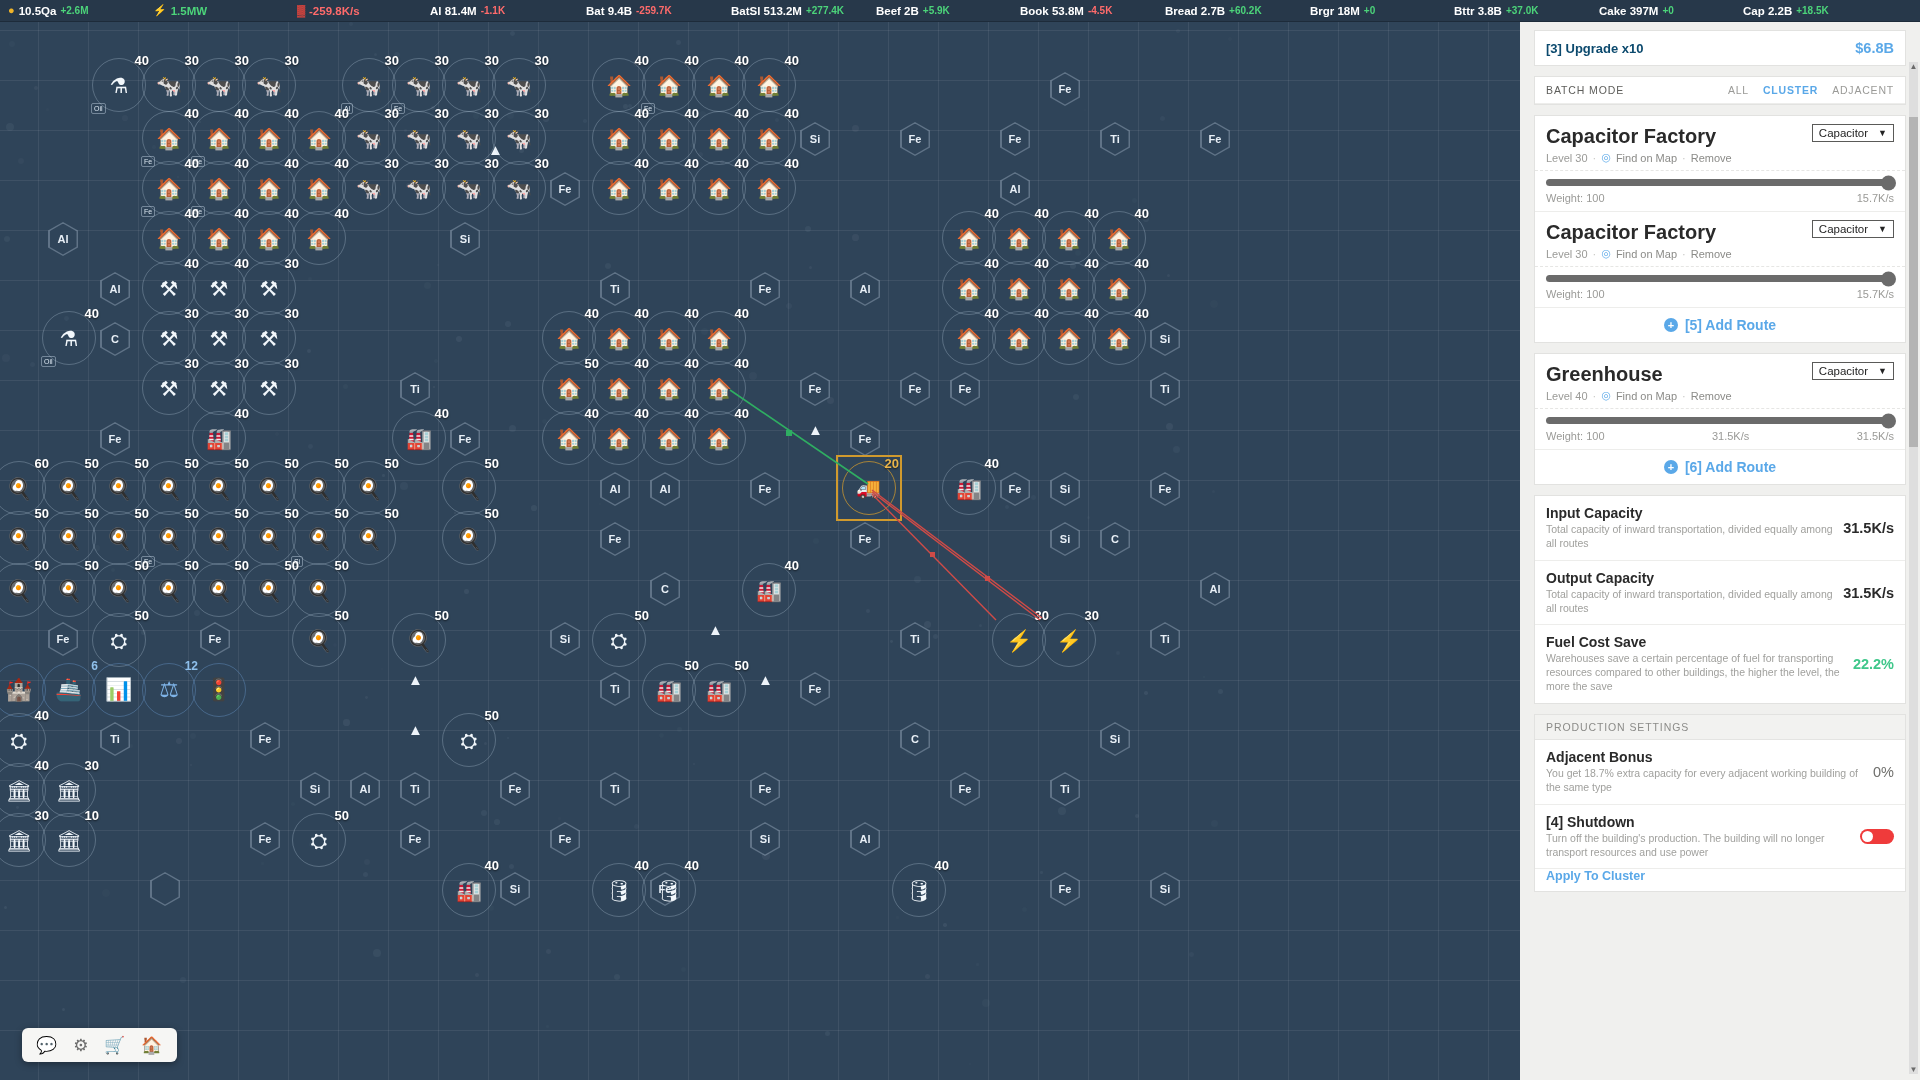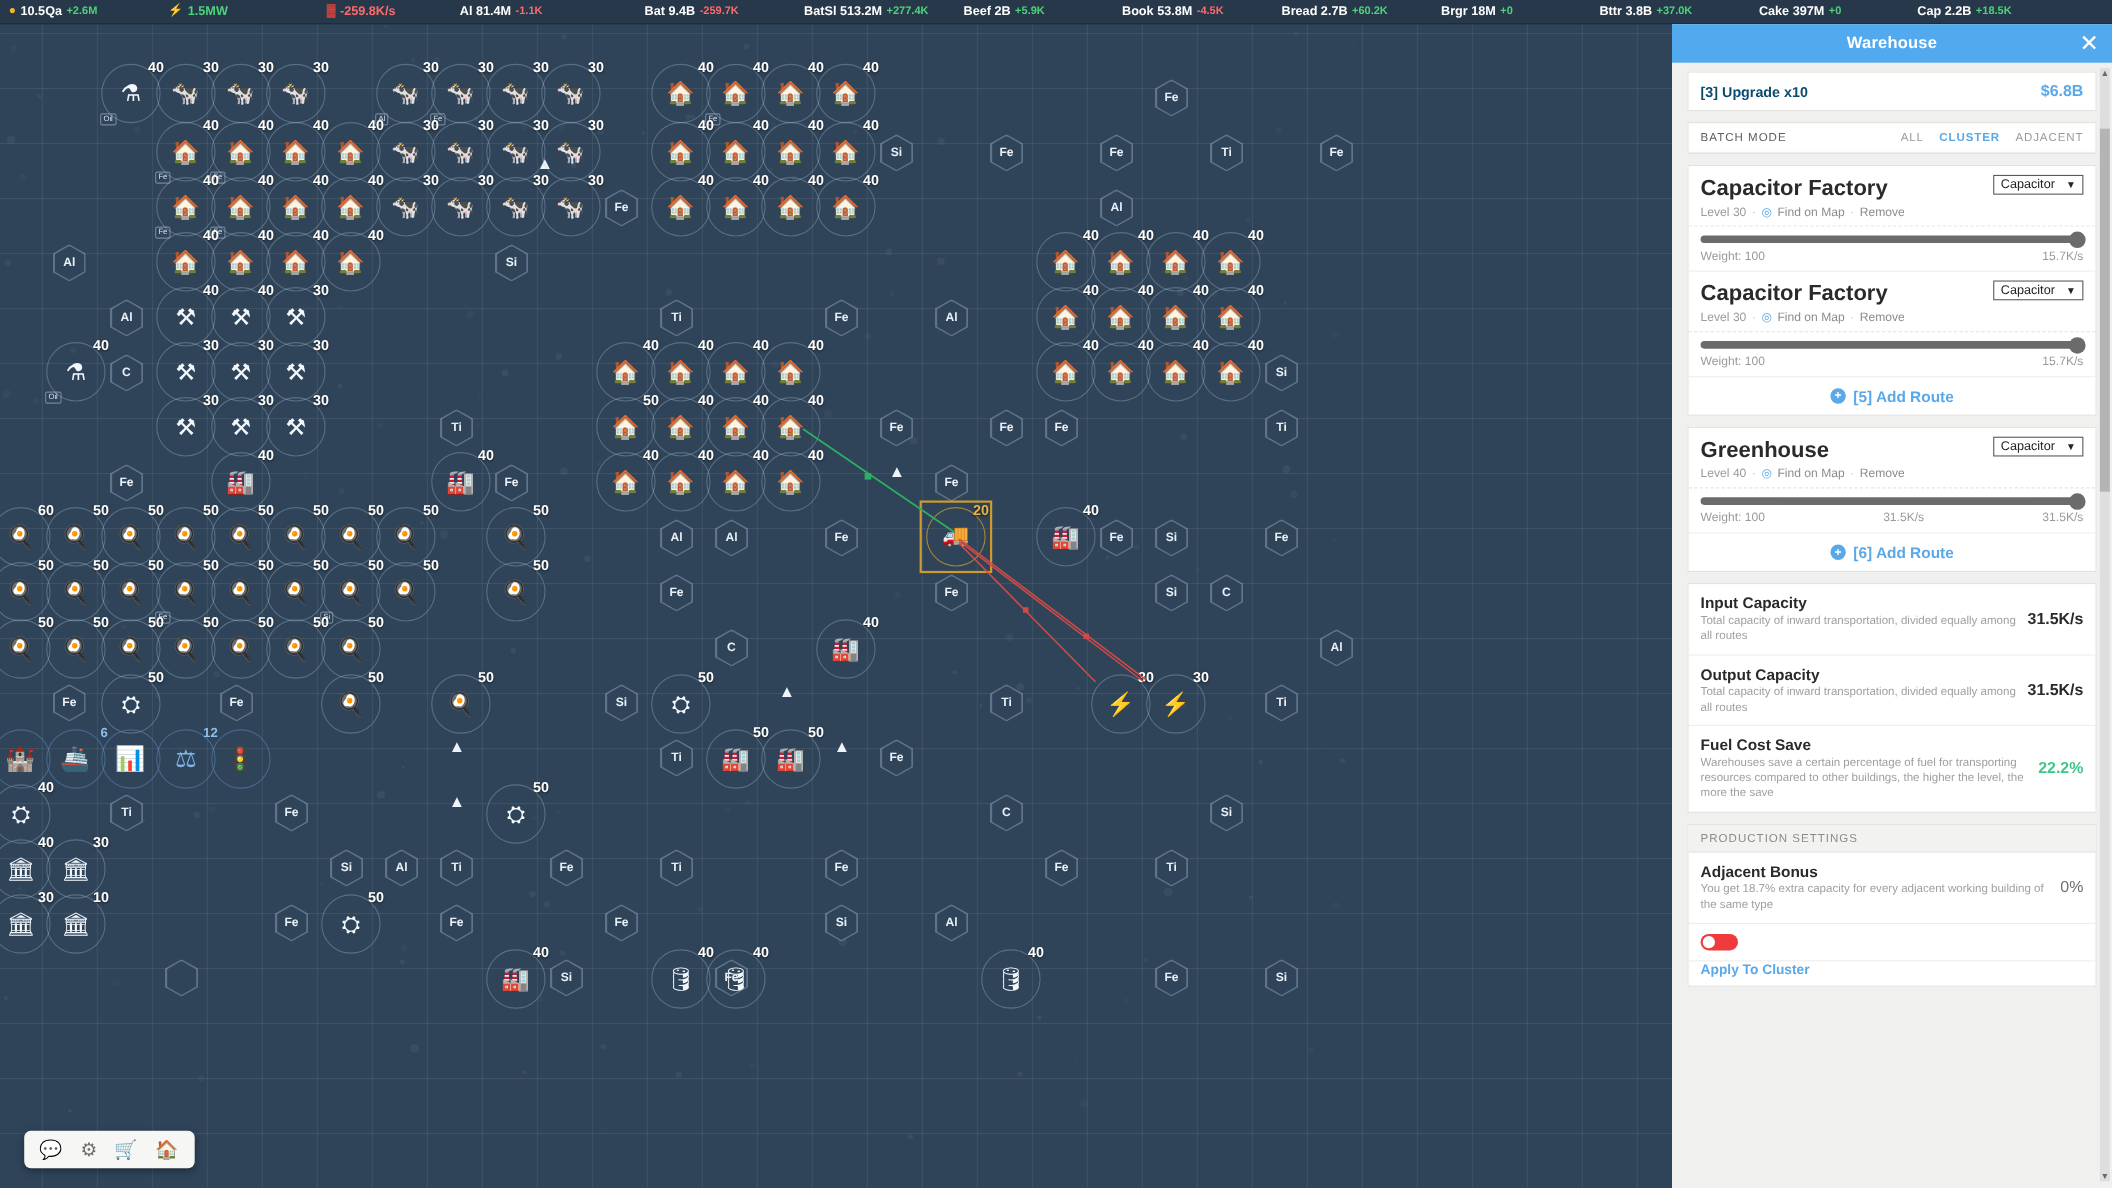--- a/index.html
+++ b/index.html
@@ -245,21 +245,21 @@
         <span class="dl up">+2.6M</span>
       </div>
       <div class="res" style="position: absolute; left: 153px;">
         <span class="ic" style="color:#f7c948">⚡</span>
         <span class="nm" style="color:#4cd47a">1.5MW</span>
       </div>
       <div class="res" style="position: absolute; left: 297px;">
         <span class="ic" style="color:#e8453c">▓</span>
         <span class="nm" style="color:#ff6b6b">-259.8K/s</span>
       </div>
-      <div class="res" style="position: absolute; left: 418px;">
+      <div class="res" style="position: absolute; left: 430px;">
         <span class="nm">Al 81.4M</span>
         <span class="dl dn">-1.1K</span>
       </div>
       <div class="res" style="position: absolute; left: 586px;">
         <span class="nm">Bat 9.4B</span>
         <span class="dl dn">-259.7K</span>
       </div>
       <div class="res" style="position: absolute; left: 731px;">
         <span class="nm">BatSl 513.2M</span>
         <span class="dl up">+277.4K</span>
@@ -1519,24 +1519,20 @@
   </div>
 
   <div id="dock">
       <span class="dbtn">💬</span>
       <span class="dbtn">⚙</span>
       <span class="dbtn">🛒</span>
       <span class="dbtn home">🏠</span>
     </div>
 
   <div id="panel">
-    <div id="panel-head">
-      <div class="ttl">Warehouse</div>
-      <div class="x">✕</div>
-    </div>
     <div id="panel-body">
 
       <div class="card first">
         <div class="row">
           <span class="link-blue">[3] Upgrade x10</span>
           <span class="money">$6.8B</span>
         </div>
       </div>
 
       <div class="card">
@@ -1682,20 +1678,24 @@
       <div class="card">
         <div class="sect-hd">PRODUCTION SETTINGS</div>
         <div class="stat">
           <div class="stat-l">
             <div class="stat-t">Adjacent Bonus</div>
             <div class="stat-d">You get 18.7% extra capacity for every adjacent working building of the same type</div>
           </div>
           <div class="stat-v grey">0%</div>
         </div>
         <div class="stat">
+          <div class="stat-l">
+            <div class="stat-t">[4] Shutdown</div>
+            <div class="stat-d">Turn off the building's production. The building will no longer transport resources and use power</div>
+          </div>
           <div class="toggle">
               <div class="kb"></div>
             </div>
         </div>
         <div class="apply-link">Apply To Cluster</div>
       </div>
 
     </div>
     <div id="scrollbar">
       <div class="arw up">▲</div>

